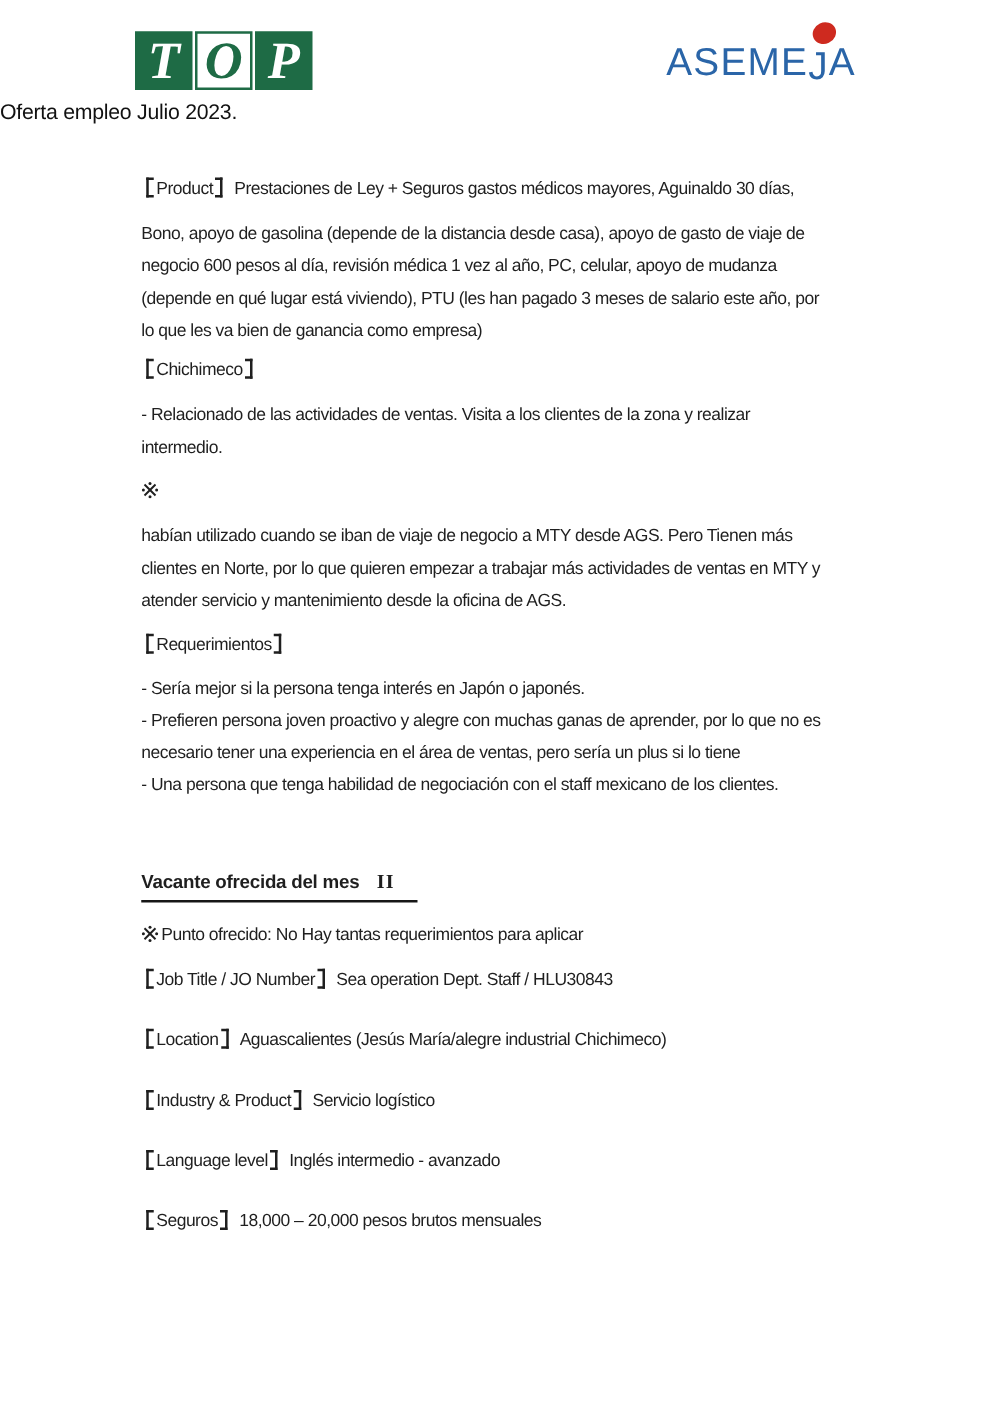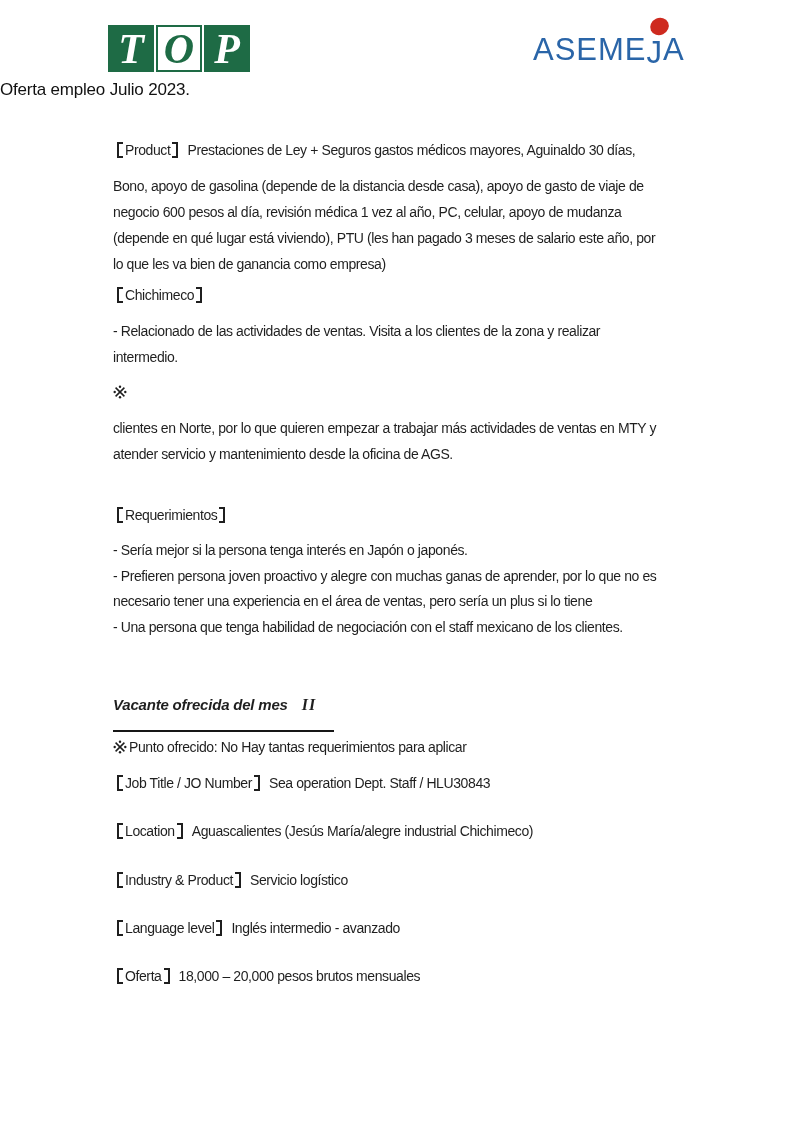--- a/index.html
+++ b/index.html
@@ -61,22 +61,22 @@
 
   
   .refmark{display:inline-block;vertical-align:-2px;}
   .refmark.spaced{margin-right:8px;}
   .refmark.tight{margin-right:2px;}
 
   
   .h2 .h2-underline{
     display:inline-block;
     border-bottom:2px solid #161616;
-    padding-right:18px;padding-bottom:12px;
-    font-weight:bold;font-size:15px;letter-spacing:-0.2px;font-style:italic;
+    padding-right:18px;padding-bottom:1px;
+    font-weight:bold;font-size:15px;letter-spacing:-0.2px;
   }
   .numeral{
     font-family:"Liberation Serif", serif;
     font-weight:bold;font-size:16px;margin-left:14px;letter-spacing:1px;
   }
 </style>
 </head>
 <body>
 
 <div class="page">
@@ -124,20 +124,21 @@
       <line x1="2.6" y1="2.6" x2="11.4" y2="11.4" stroke="#1f1f1f" stroke-width="1.5"></line>
       <line x1="11.4" y1="2.6" x2="2.6" y2="11.4" stroke="#1f1f1f" stroke-width="1.5"></line>
       <circle cx="7" cy="1.7" r="1.2" fill="#1f1f1f"></circle>
       <circle cx="7" cy="12.3" r="1.2" fill="#1f1f1f"></circle>
       <circle cx="1.7" cy="7" r="1.2" fill="#1f1f1f"></circle>
       <circle cx="12.3" cy="7" r="1.2" fill="#1f1f1f"></circle>
     </svg>
   </div>
 
   <div class="block" style="top:415px">
+    <div>habían utilizado cuando se iban de viaje de negocio a MTY desde AGS. Pero Tienen más</div>
     <div>clientes en Norte, por lo que quieren empezar a trabajar más actividades de ventas en MTY y</div>
     <div>atender servicio y mantenimiento desde la oficina de AGS.</div>
   </div>
 
   <div class="block indent" style="top:502px">
     <span class="lb"></span><span>Requerimientos</span><span class="rb"></span>
   </div>
 
   <div class="block tight-lines" style="top:538px">
     <div>- Sería mejor si la persona tenga interés en Japón o japonés.</div>
@@ -171,16 +172,16 @@
 
   <div class="block indent" style="top:867px">
     <span class="lb"></span><span>Industry &amp; Product</span><span class="rb"></span><span>Servicio logístico</span>
   </div>
 
   <div class="block indent" style="top:915px">
     <span class="lb"></span><span>Language level</span><span class="rb"></span><span>Inglés intermedio - avanzado</span>
   </div>
 
   <div class="block indent" style="top:963px">
-    <span class="lb"></span><span>Oferta</span><span class="rb"></span><span>18,000 – 20,000 pesos brutos mensuales</span>
+    <span class="lb"></span><span>Seguros</span><span class="rb"></span><span>18,000 – 20,000 pesos brutos mensuales</span>
   </div>
 
 </div>
 
 </body></html>

